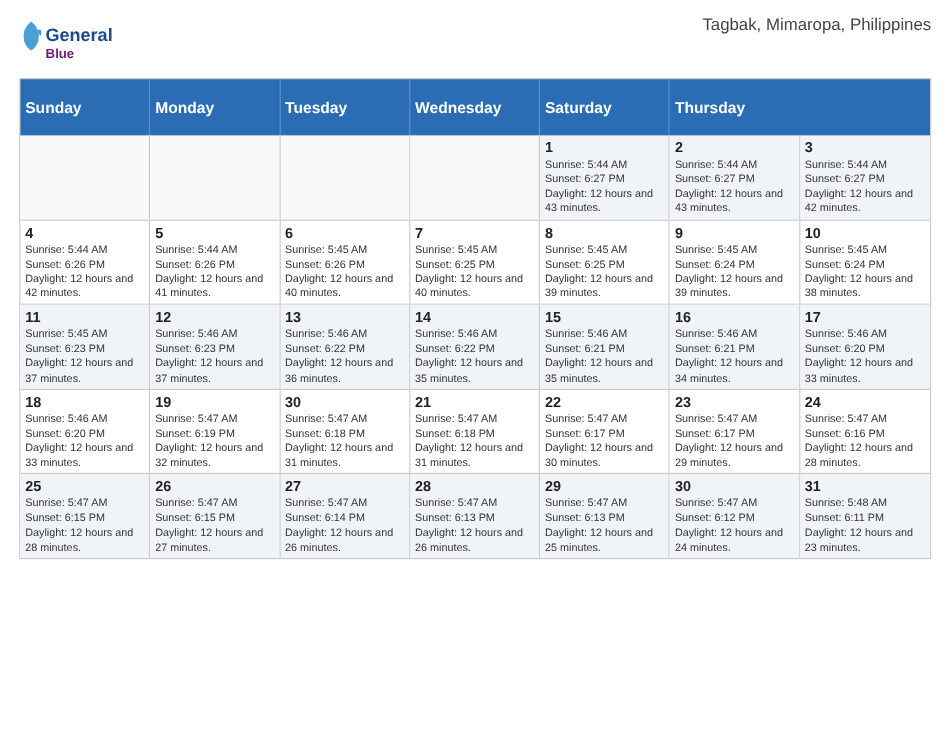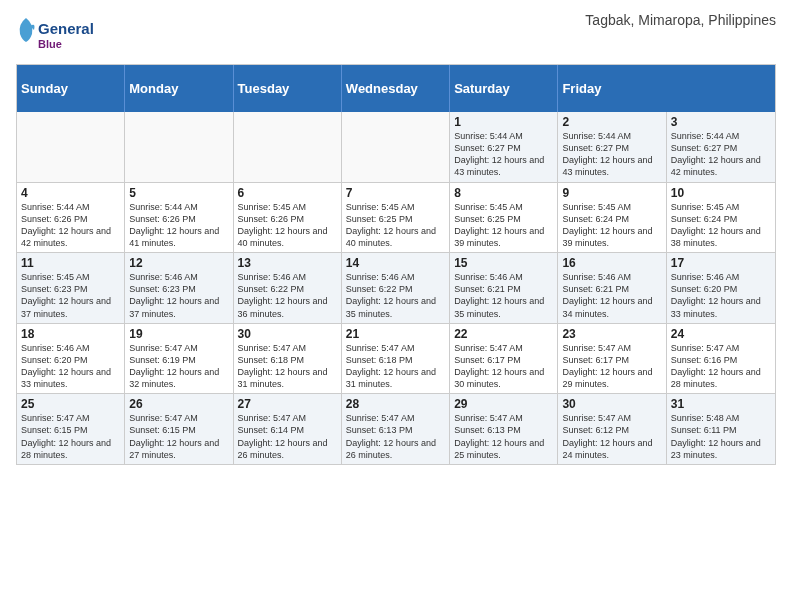--- a/index.html
+++ b/index.html
@@ -129,21 +129,21 @@
     </div>
   </div>
 
   <div class="calendar">
     <div class="cal-header">
     <div class="cal-header-cell">Sunday</div>
         <div class="cal-header-cell">Monday</div>
         <div class="cal-header-cell">Tuesday</div>
         <div class="cal-header-cell">Wednesday</div>
         <div class="cal-header-cell">Saturday</div>
-        <div class="cal-header-cell">Friday</div>
+        <div class="cal-header-cell">Thursday</div>
       </div>
     <div class="cal-body">
     <div class="cal-row">
           <div class="cal-cell empty"></div>
           <div class="cal-cell empty"></div>
           <div class="cal-cell empty"></div>
           <div class="cal-cell empty"></div>
           <div class="cal-cell shaded">
         <div class="day-num">1</div>
         <div class="cell-info">

